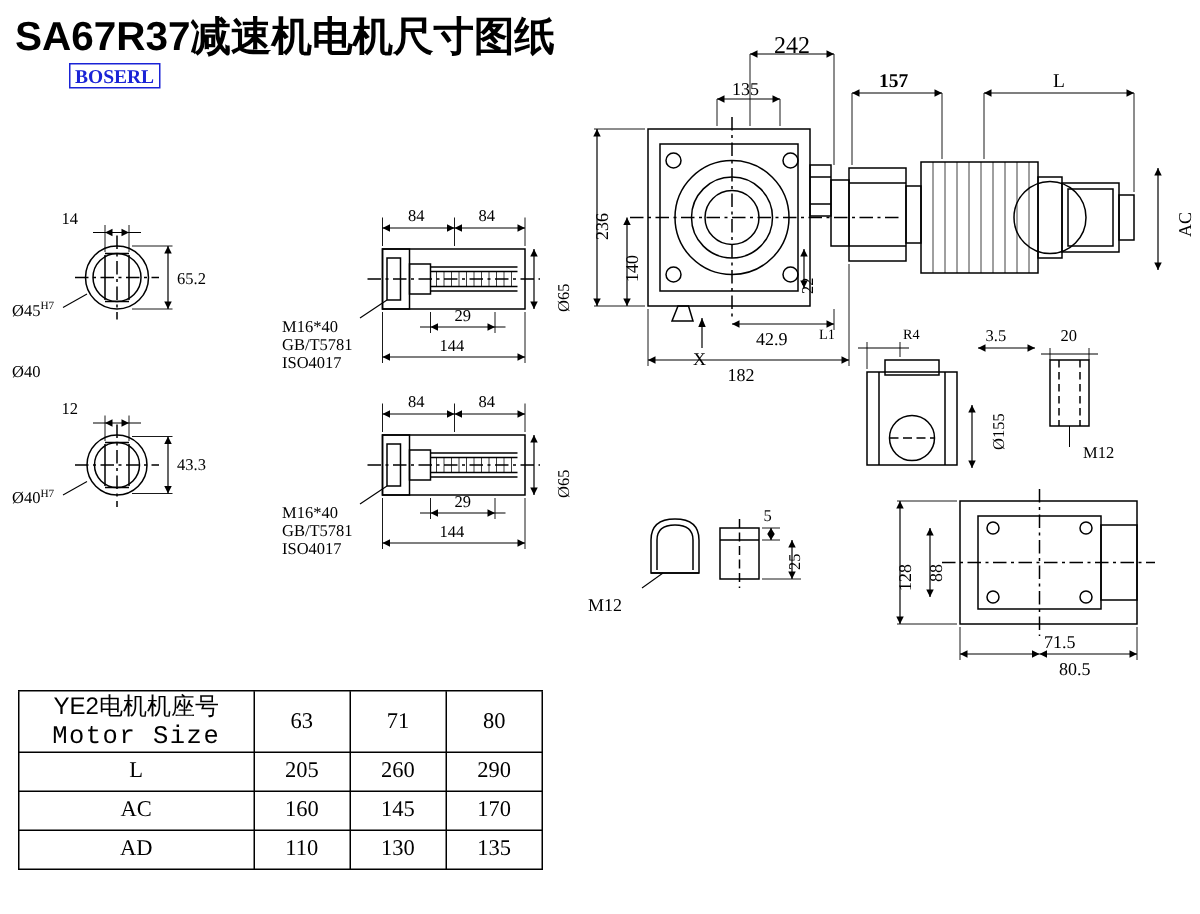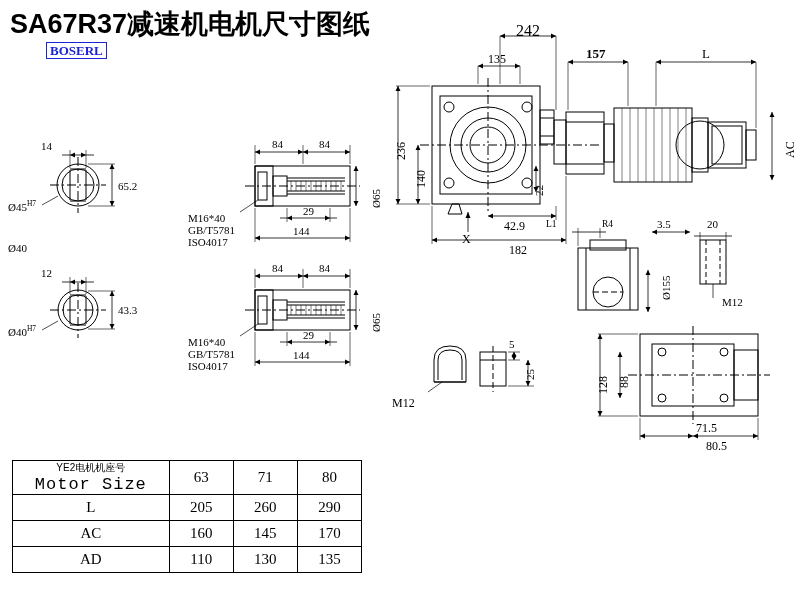--- a/index.html
+++ b/index.html
@@ -32,21 +32,21 @@
     position:absolute;left:12px;top:460px;width:350px;
     border-collapse:collapse;
   }
   .tbl td{
     border:1px solid #000;text-align:center;
     font-family:"Liberation Serif", serif;
     font-size:15px;height:25px;padding:0;
   }
   .tbl td.head{width:175px;}
   .tbl td.col{width:71px;}
-  .tbl .cn{font-family:"Liberation Sans", sans-serif;font-size:10px;}
+  .tbl .cn{font-family:"Liberation Sans", sans-serif;font-size:16px;}
   .tbl .mono{font-family:"Liberation Mono", monospace;font-size:17px;letter-spacing:1px;}
 </style>
 </head>
 <body>
 
 <div id="root">
 
   <div class="title">SA67R37减速机电机尺寸图纸</div>
   <div class="logo">BOSERL</div>
 
@@ -321,21 +321,21 @@
 
   <div class="lbl" style="left:516px;top:22px;font-size:16px;">242</div>
   <div class="lbl" style="left:488px;top:52px;font-size:12px;">135</div>
   <div class="lbl" style="left:586px;top:46px;font-size:13px;font-weight:bold;">157</div>
   <div class="lbl" style="left:702px;top:46px;font-size:13px;">L</div>
   <div class="lbl rot" style="left:394px;top:160px;font-size:12px;">236</div>
   <div class="lbl rot" style="left:414px;top:188px;font-size:12px;">140</div>
   <div class="lbl rot" style="left:533px;top:196px;font-size:11px;">22</div>
   <div class="lbl rot" style="left:783px;top:158px;font-size:12px;">AC</div>
   <div class="lbl" style="left:504px;top:219px;font-size:12px;">42.9</div>
-  <div class="lbl" style="left:509px;top:243px;font-size:12px;">182</div>
+  <div class="lbl" style="left:485px;top:243px;font-size:12px;">182</div>
   <div class="lbl" style="left:462px;top:232px;font-size:12px;">X</div>
 
   <div class="lbl small" style="left:546px;top:219px;">L1</div>
   <div class="lbl small" style="left:602px;top:219px;">R4</div>
   <div class="lbl" style="left:657px;top:218px;">3.5</div>
   <div class="lbl" style="left:707px;top:218px;">20</div>
   <div class="lbl rot" style="left:660px;top:300px;">Ø155</div>
   <div class="lbl" style="left:722px;top:296px;">M12</div>
 
   <div class="lbl rot" style="left:596px;top:394px;font-size:12px;">128</div>

